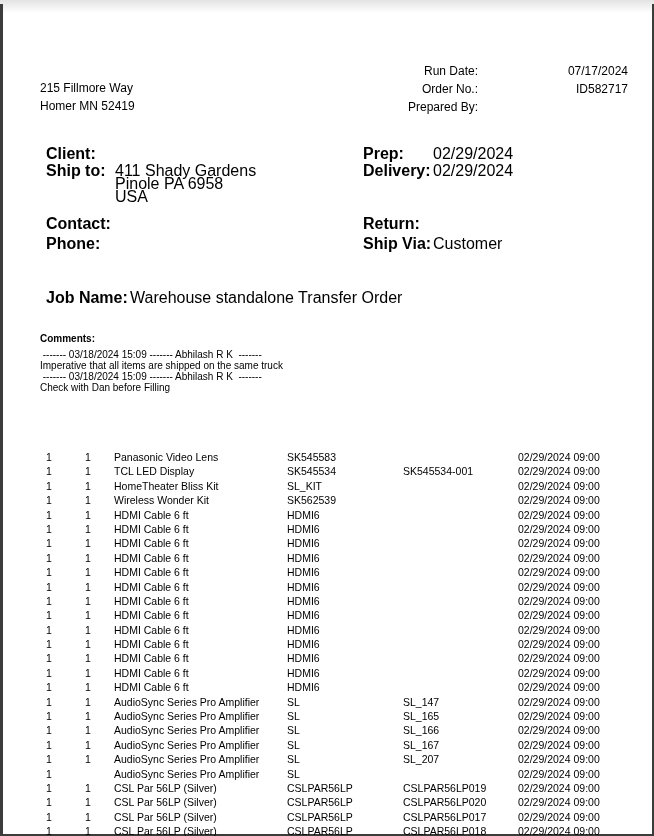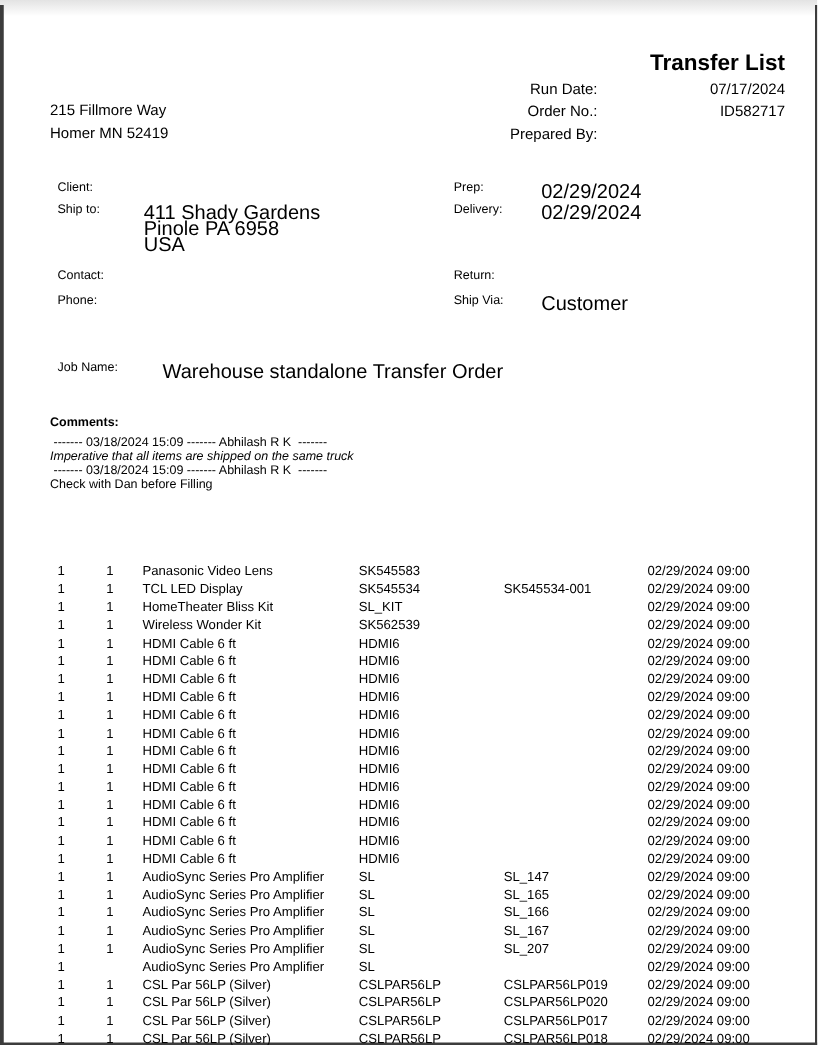--- a/index.html
+++ b/index.html
@@ -20,21 +20,21 @@
 
   .abs{position:absolute;}
 
   .title{right:26px;top:40px;font-size:18px;font-weight:bold;white-space:nowrap;}
 
   .hdr-label{font-size:12px;text-align:right;white-space:nowrap;}
   .hdr-value{font-size:12px;text-align:right;white-space:nowrap;}
 
   .addr{left:40px;font-size:12px;white-space:nowrap;}
 
-  .info-label{font-size:10px;font-weight:normal;white-space:nowrap;}
+  .info-label{font-size:16px;font-weight:bold;white-space:nowrap;}
   .info-value{font-size:16px;white-space:nowrap;}
 
   .comments-label{left:40px;top:333px;font-size:10px;font-weight:bold;}
   .comment-line{left:40px;font-size:10px;white-space:pre;}
 
   .thead{position:absolute;top:438px;left:0;right:0;height:13px;
     font-size:10.5px;font-weight:bold;}
   .rows{position:absolute;top:450px;left:0;right:0;bottom:0;overflow:hidden;}
   .trow{position:relative;height:14.4px;line-height:14.4px;font-size:10.5px;}
   .cell{position:absolute;top:0;white-space:nowrap;}
@@ -49,21 +49,20 @@
 </head>
 <body>
 
 <div class="page">
 
   <div class="top-shade"></div>
   <div class="edge-left"></div>
   <div class="edge-right"></div>
   <div class="edge-bottom"></div>
 
-  <div class="abs title">Transfer List</div>
 
   <div class="abs hdr-label" style="right:176px;top:64px;">Run Date:</div>
   <div class="abs hdr-value" style="right:26px;top:64px;">07/17/2024</div>
 
   <div class="abs hdr-label" style="right:176px;top:82px;">Order No.:</div>
   <div class="abs hdr-value" style="right:26px;top:82px;">ID582717</div>
 
   <div class="abs hdr-label" style="right:176px;top:100px;">Prepared By:</div>
   <div class="abs hdr-value" style="right:26px;top:100px;"></div>
 
@@ -94,21 +93,21 @@
   <div class="abs info-value" style="left:115px;top:235px;"></div>
 
   <div class="abs info-label" style="left:363px;top:235px;">Ship Via:</div>
   <div class="abs info-value" style="left:433px;top:235px;">Customer</div>
 
   <div class="abs info-label" style="left:46px;top:289px;">Job Name:</div>
   <div class="abs info-value" style="left:130px;top:289px;">Warehouse standalone Transfer Order</div>
 
   <div class="abs comments-label">Comments:</div>
   <div class="abs comment-line" style="top:349px;"> ------- 03/18/2024 15:09 ------- Abhilash R K  -------</div>
-  <div class="abs comment-line" style="top:360px;font-style:italic;">Imperative that all items are shipped on the same truck</div>
+  <div class="abs comment-line" style="top:360px;">Imperative that all items are shipped on the same truck</div>
   <div class="abs comment-line" style="top:371px;"> ------- 03/18/2024 15:09 ------- Abhilash R K  -------</div>
   <div class="abs comment-line" style="top:382px;">Check with Dan before Filling</div>
 
 
   <div class="rows">
       <div class="trow">
         <div class="cell c-qty">1</div>
         <div class="cell c-ship">1</div>
         <div class="cell c-desc">Panasonic Video Lens</div>
         <div class="cell c-item">SK545583</div>

